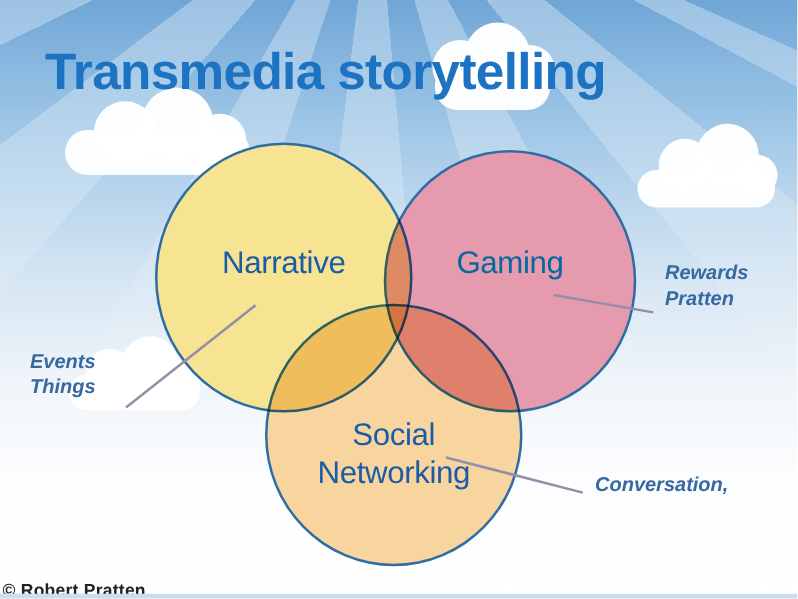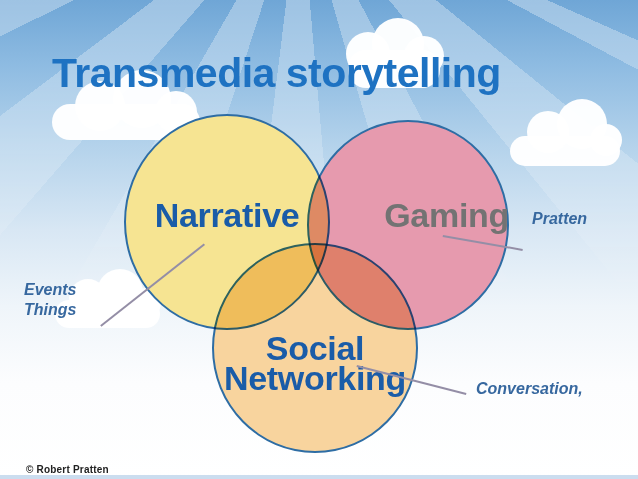--- a/index.html
+++ b/index.html
@@ -15,56 +15,56 @@
   }
   .rays{
     position:absolute;left:0;top:0;width:638px;height:310px;
     background:repeating-conic-gradient(from 118deg at 300px -110px,
       rgba(255,255,255,0) 0deg 11deg, rgba(255,255,255,0.33) 11deg 23deg);
     -webkit-mask-image:linear-gradient(to bottom,rgba(0,0,0,1) 0%,rgba(0,0,0,0.55) 60%,rgba(0,0,0,0) 100%);
     mask-image:linear-gradient(to bottom,rgba(0,0,0,1) 0%,rgba(0,0,0,0.55) 60%,rgba(0,0,0,0) 100%);
   }
   .clouds{position:absolute;left:0;top:0;pointer-events:none;}
   .title{
-    position:absolute;left:36px;top:34px;margin:16px;
+    position:absolute;left:36px;top:34px;margin:0;
     font-size:41px;font-weight:800;letter-spacing:-0.5px;color:#1E72C2;
     white-space:nowrap;
   }
   .circles{position:absolute;inset:0;isolation:isolate;}
   .circle{
     position:absolute;border-radius:50%;
     border:2.5px solid #2E6DA4;mix-blend-mode:multiply;
     box-sizing:border-box;
   }
   .narrative{left:124px;top:114px;width:206px;height:216px;background:#F6E492;}
   .gaming{left:307px;top:120px;width:202px;height:210px;background:#E69AAE;}
   .social{left:212px;top:243px;width:206px;height:210px;background:#F8D49E;}
   .vlabel{
-    position:absolute;text-align:center;font-weight:700;font-size:34px;
+    position:absolute;text-align:center;font-weight:400;font-size:25px;
     color:#1A5CA8;letter-spacing:-0.3px;
   }
   .narrative-label{left:124px;width:206px;top:196px;}
-  .gaming-label{left:307px;width:202px;top:196px;color:#737373;text-align:right;}
+  .gaming-label{left:307px;width:202px;top:196px;color:#0369a1;}
   .social-label{left:212px;width:206px;top:333px;line-height:30px;}
   .leader{
     position:absolute;height:1.5px;background:#948EA6;
     transform-origin:0 0;
   }
   .leader-1{left:205px;top:245px;width:132px;transform:rotate(141.7deg);}
   .leader-2{left:443px;top:235px;width:81px;transform:rotate(9.9deg);}
   .leader-3{left:357px;top:365px;width:113px;transform:rotate(14.4deg);}
   .anno{
     position:absolute;font-style:italic;font-weight:600;font-size:16px;
     color:#37689F;
   }
   .anno-left{left:24px;top:280px;line-height:19.5px;}
   .anno-right{left:532px;top:208px;line-height:21px;}
   .anno-bottom{left:476px;top:378px;line-height:21.5px;}
   .copyright{
-    position:absolute;left:26px;top:464px;font-size:10px;font-weight:700;
+    position:absolute;left:2px;top:464px;font-size:14px;font-weight:700;
     color:#222;letter-spacing:0.2px;
   }
   .bottom-strip{
     position:absolute;left:0;right:0;bottom:0;height:4px;background:#CBDDEF;
   }
 </style>
 </head>
 <body>
 
 <div class="sky"></div>
@@ -117,20 +117,21 @@
 <div class="leader leader-1"></div>
 <div class="leader leader-2"></div>
 <div class="leader leader-3"></div>
 
 <div class="anno anno-left">
   <div>Events</div>
   <div>Things</div>
 </div>
 
 <div class="anno anno-right">
+  <div>Rewards</div>
   <div>Pratten</div>
 </div>
 
 <div class="anno anno-bottom">
   <div>Conversation,</div>
 </div>
 
 <div class="copyright">© Robert Pratten</div>
 <div class="bottom-strip"></div>
 

